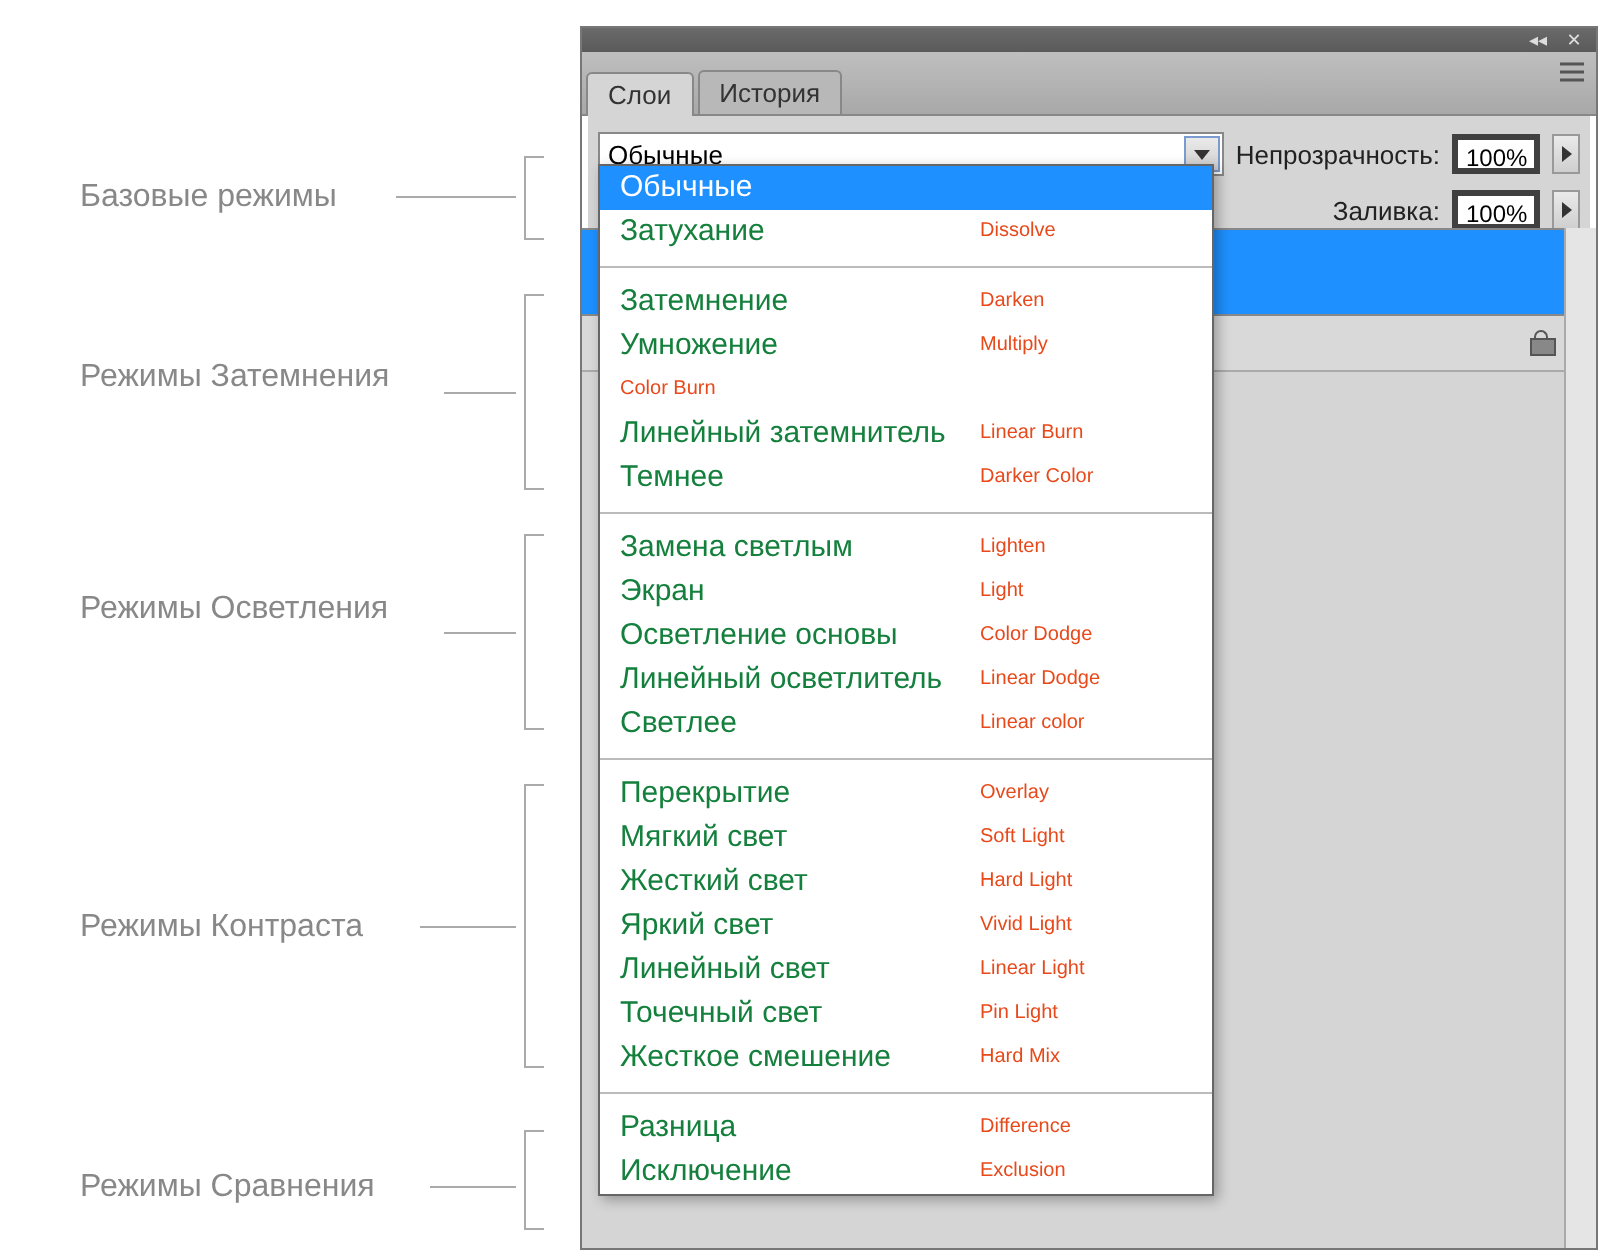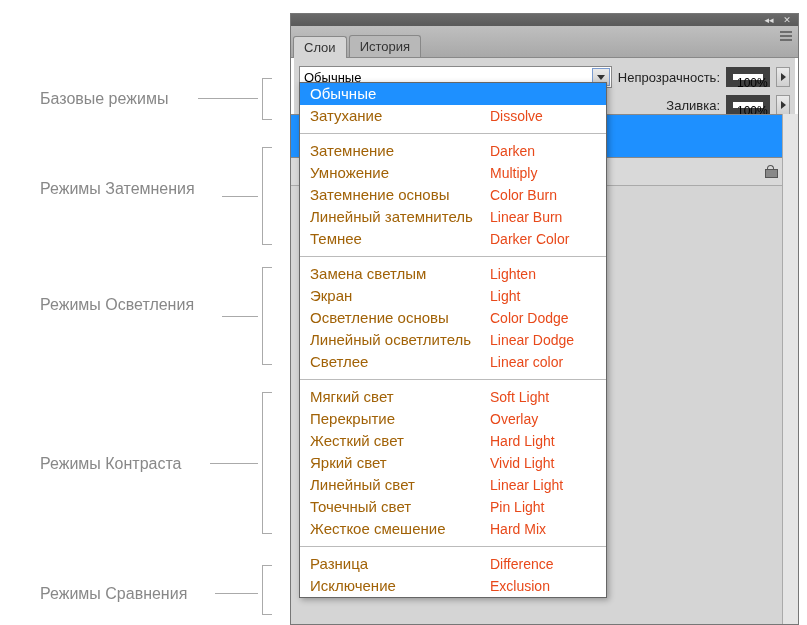--- a/index.html
+++ b/index.html
@@ -138,21 +138,21 @@
       content: "";
       border-left: 4px solid transparent;
       border-right: 4px solid transparent;
       border-top: 5px solid #333;
     }
     .ctl-label { font-size: 13px; color: #222; white-space: nowrap; }
     .pct-box {
       width: 44px;
       height: 20px;
       background: #fff;
-      border: 7px solid #404040;
+      border: 3px solid #404040;
       text-align: right;
       padding: 2px 4px;
       font-size: 12px;
     }
     .mini-arrow {
       width: 14px;
       height: 20px;
       background: linear-gradient(#eaeaea,#cfcfcf);
       border: 1px solid #999;
       display: flex;
@@ -177,23 +177,23 @@
       z-index: 10;
     }
     .dd-item {
       display: flex;
       padding: 1px 10px;
       font-size: 15px;
       line-height: 20px;
       cursor: pointer;
     }
     .dd-item.selected { background: #1e90ff; color: #fff; }
-    .dd-ru { flex: 0 0 180px; color: #a16207; }
+    .dd-ru { flex: 0 0 180px; color: #15803d; }
     .dd-item.selected .dd-ru { color: #fff; }
-    .dd-en { color: #e8491a; font-size: 14px; }
+    .dd-en { color: #e8491a; font-size: 10px; }
     .dd-sep { border-top: 1px solid #bbb; margin: 6px 0; }
     .layers-area {
       position: absolute;
       top: 100px;
       left: 0;
       right: 0;
       bottom: 0;
       background: #d5d5d5;
     }
     .layer-strip {
@@ -306,21 +306,20 @@
       <div class="dd-sep"></div>
       <div class="dd-item">
         <span class="dd-ru">Затемнение</span>
         <span class="dd-en">Darken</span>
       </div>
       <div class="dd-item">
         <span class="dd-ru">Умножение</span>
         <span class="dd-en">Multiply</span>
       </div>
       <div class="dd-item">
-        <span class="dd-ru">Затемнение основы</span>
         <span class="dd-en">Color Burn</span>
       </div>
       <div class="dd-item">
         <span class="dd-ru">Линейный затемнитель</span>
         <span class="dd-en">Linear Burn</span>
       </div>
       <div class="dd-item">
         <span class="dd-ru">Темнее</span>
         <span class="dd-en">Darker Color</span>
       </div>
@@ -340,28 +339,28 @@
       <div class="dd-item">
         <span class="dd-ru">Линейный осветлитель</span>
         <span class="dd-en">Linear Dodge</span>
       </div>
       <div class="dd-item">
         <span class="dd-ru">Светлее</span>
         <span class="dd-en">Linear color</span>
       </div>
       <div class="dd-sep"></div>
       <div class="dd-item">
+        <span class="dd-ru">Перекрытие</span>
+        <span class="dd-en">Overlay</span>
+      </div>
+      <div class="dd-item">
         <span class="dd-ru">Мягкий свет</span>
         <span class="dd-en">Soft Light</span>
       </div>
       <div class="dd-item">
-        <span class="dd-ru">Перекрытие</span>
-        <span class="dd-en">Overlay</span>
-      </div>
-      <div class="dd-item">
         <span class="dd-ru">Жесткий свет</span>
         <span class="dd-en">Hard Light</span>
       </div>
       <div class="dd-item">
         <span class="dd-ru">Яркий свет</span>
         <span class="dd-en">Vivid Light</span>
       </div>
       <div class="dd-item">
         <span class="dd-ru">Линейный свет</span>
         <span class="dd-en">Linear Light</span>

